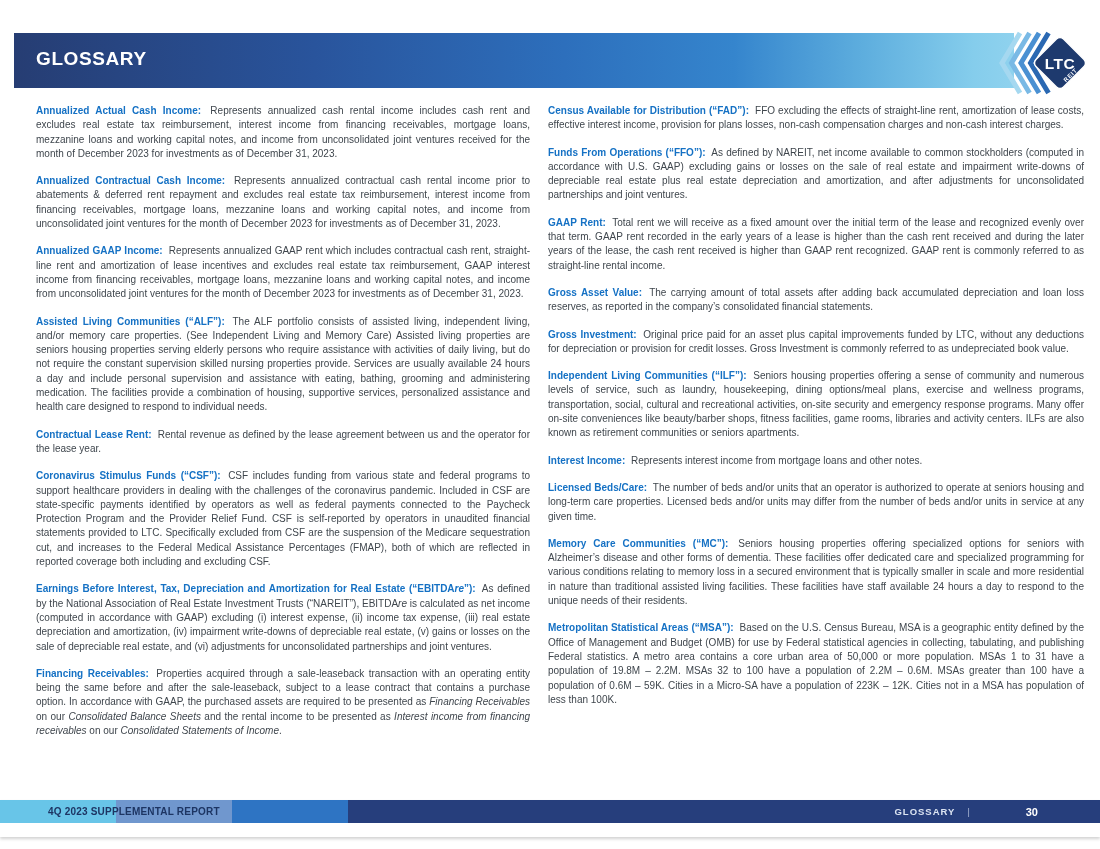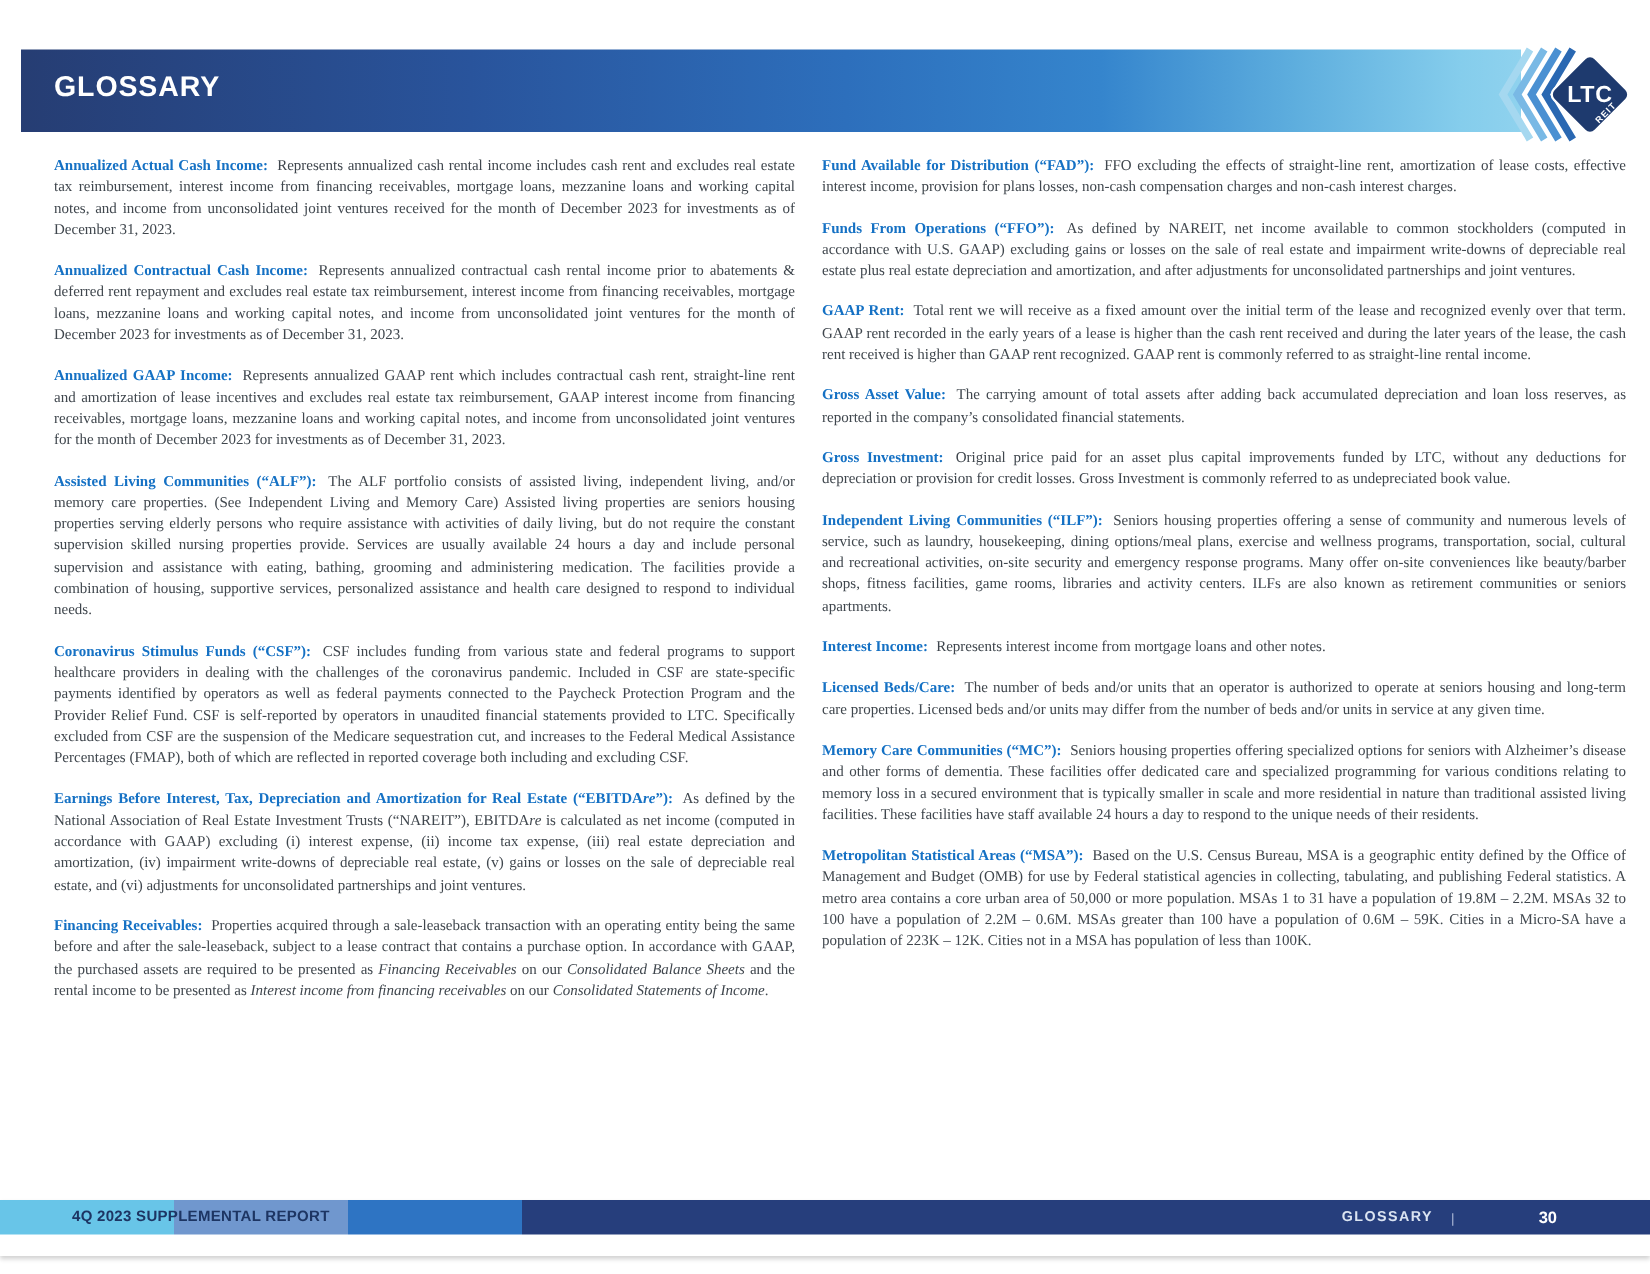--- a/index.html
+++ b/index.html
@@ -11,21 +11,21 @@
   .topbar{
     position:absolute;left:14px;top:33px;width:1000px;height:55px;
     background:linear-gradient(90deg,#263d73 0%,#29549c 30%,#2d6fbc 55%,#3585cd 72%,#5eaede 85%,#85cdec 96%,#8fd2ee 100%);
     display:flex;align-items:center;
   }
   .title{
     margin:0 0 3px 22px;color:#ffffff;font-size:19px;font-weight:bold;letter-spacing:.6px;
   }
   .logo{position:absolute;left:992px;top:28px;}
   
-  .col{position:absolute;top:104px;font-family:Liberation Serif, serif;}
+  .col{position:absolute;top:104px;}
   .col-left{left:36px;width:494px;}
   .col-right{left:548px;width:536px;}
   .entry{
     margin:0 0 13px 0;text-align:justify;font-size:10px;line-height:14.3px;color:#3f464d;
   }
   .entry:last-child{margin-bottom:0;}
   .term{font-weight:bold;color:#1571c4;margin-right:3px;}
   
   .footbar{
     position:absolute;left:0;top:800px;width:1100px;height:37px;
@@ -67,26 +67,27 @@
     <text x="68" y="35.5" text-anchor="middle" dominant-baseline="central" font-family="Liberation Sans, sans-serif" font-size="15.5" font-weight="bold" letter-spacing="0.5" fill="#ffffff">LTC</text>
     <text x="80" y="48.5" text-anchor="middle" transform="rotate(-45 80 48.5)" font-family="Liberation Sans, sans-serif" font-size="6" font-weight="bold" letter-spacing="0.8" fill="#ffffff">REIT</text>
   </svg>
 
   <main>
     <section class="col col-left">
         <p class="entry"><span class="term"><span>Annualized Actual Cash Income:</span></span><span class="def"><span> Represents annualized cash rental income includes cash rent and excludes real estate tax reimbursement, interest income from financing receivables, mortgage loans, mezzanine loans and working capital notes, and income from unconsolidated joint ventures received for the month of December 2023 for investments as of December 31, 2023.</span></span></p>
         <p class="entry"><span class="term"><span>Annualized Contractual Cash Income:</span></span><span class="def"><span> Represents annualized contractual cash rental income prior to abatements &amp; deferred rent repayment and excludes real estate tax reimbursement, interest income from financing receivables, mortgage loans, mezzanine loans and working capital notes, and income from unconsolidated joint ventures for the month of December 2023 for investments as of December 31, 2023.</span></span></p>
         <p class="entry"><span class="term"><span>Annualized GAAP Income:</span></span><span class="def"><span> Represents annualized GAAP rent which includes contractual cash rent, straight-line rent and amortization of lease incentives and excludes real estate tax reimbursement, GAAP interest income from financing receivables, mortgage loans, mezzanine loans and working capital notes, and income from unconsolidated joint ventures for the month of December 2023 for investments as of December 31, 2023.</span></span></p>
         <p class="entry"><span class="term"><span>Assisted Living Communities (“ALF”):</span></span><span class="def"><span> The ALF portfolio consists of assisted living, independent living, and/or memory care properties.  (See Independent Living and Memory Care)  Assisted living properties are seniors housing properties serving elderly persons who require assistance with activities of daily living, but do not require the constant supervision skilled nursing properties provide.  Services are usually available 24 hours a day and include personal supervision and assistance with eating, bathing, grooming and administering medication.  The facilities provide a combination of housing, supportive services, personalized assistance and health care designed to respond to individual needs.</span></span></p>
+        <p class="entry"><span class="term"><span>Contractual Lease Rent:</span></span><span class="def"><span> Rental revenue as defined by the lease agreement between us and the operator for the lease year.</span></span></p>
         <p class="entry"><span class="term"><span>Coronavirus Stimulus Funds (“CSF”):</span></span><span class="def"><span> CSF includes funding from various state and federal programs to support healthcare providers in dealing with the challenges of the coronavirus pandemic.  Included in CSF are state-specific payments identified by operators as well as federal payments connected to the Paycheck Protection Program and the Provider Relief Fund.  CSF is self-reported by operators in unaudited financial statements provided to LTC.  Specifically excluded from CSF are the suspension of the Medicare sequestration cut, and increases to the Federal Medical Assistance Percentages (FMAP), both of which are reflected in reported coverage both including and excluding CSF.</span></span></p>
         <p class="entry"><span class="term"><span>Earnings Before Interest, Tax, Depreciation and Amortization for Real Estate (“EBITDA</span><i>re</i><span>”):</span></span><span class="def"><span> As defined by the National Association of Real Estate Investment Trusts (“NAREIT”), EBITDA</span><i>re</i><span> is calculated as net income (computed in accordance with GAAP) excluding (i) interest expense, (ii) income tax expense, (iii) real estate depreciation and amortization, (iv) impairment write-downs of depreciable real estate, (v) gains or losses on the sale of depreciable real estate, and (vi) adjustments for unconsolidated partnerships and joint ventures.</span></span></p>
         <p class="entry"><span class="term"><span>Financing Receivables:</span></span><span class="def"><span> Properties acquired through a sale-leaseback transaction with an operating entity being the same before and after the sale-leaseback, subject to a lease contract that contains a purchase option. In accordance with GAAP, the purchased assets are required to be presented as </span><i>Financing Receivables</i><span> on our </span><i>Consolidated Balance Sheets</i><span> and the rental income to be presented as </span><i>Interest income from financing receivables</i><span> on our </span><i>Consolidated Statements of Income</i><span>.</span></span></p>
       </section>
     <section class="col col-right">
-        <p class="entry"><span class="term"><span>Fund Available for Distribution (“FAD”):</span></span><span class="def"><span> FFO excluding the effects of straight-line rent, amortization of lease costs, effective interest income, provision for plans losses, non-cash compensation charges and non-cash interest charges.</span></span></p>
+        <p class="entry"><span class="term"><span>Census Available for Distribution (“FAD”):</span></span><span class="def"><span> FFO excluding the effects of straight-line rent, amortization of lease costs, effective interest income, provision for plans losses, non-cash compensation charges and non-cash interest charges.</span></span></p>
         <p class="entry"><span class="term"><span>Funds From Operations (“FFO”):</span></span><span class="def"><span> As defined by NAREIT, net income available to common stockholders (computed in accordance with U.S. GAAP) excluding gains or losses on the sale of real estate and impairment write-downs of depreciable real estate plus real estate depreciation and amortization, and after adjustments for unconsolidated partnerships and joint ventures.</span></span></p>
         <p class="entry"><span class="term"><span>GAAP Rent:</span></span><span class="def"><span> Total rent we will receive as a fixed amount over the initial term of the lease and recognized evenly over that term.  GAAP rent recorded in the early years of a lease is higher than the cash rent received and during the later years of the lease, the cash rent received is higher than GAAP rent recognized.  GAAP rent is commonly referred to as straight-line rental income.</span></span></p>
         <p class="entry"><span class="term"><span>Gross Asset Value:</span></span><span class="def"><span> The carrying amount of total assets after adding back accumulated depreciation and loan loss reserves, as reported in the company’s consolidated financial statements.</span></span></p>
         <p class="entry"><span class="term"><span>Gross Investment:</span></span><span class="def"><span> Original price paid for an asset plus capital improvements funded by LTC, without any deductions for depreciation or provision for credit losses. Gross Investment is commonly referred to as undepreciated book value.</span></span></p>
         <p class="entry"><span class="term"><span>Independent Living Communities (“ILF”):</span></span><span class="def"><span> Seniors housing properties offering a sense of community and numerous levels of service, such as laundry, housekeeping, dining options/meal plans, exercise and wellness programs, transportation, social, cultural and recreational activities, on-site security and emergency response programs.  Many offer on-site conveniences like beauty/barber shops, fitness facilities, game rooms, libraries and activity centers.  ILFs are also known as retirement communities or seniors apartments.</span></span></p>
         <p class="entry"><span class="term"><span>Interest Income:</span></span><span class="def"><span> Represents interest income from mortgage loans and other notes.</span></span></p>
         <p class="entry"><span class="term"><span>Licensed Beds/Care:</span></span><span class="def"><span> The number of beds and/or units that an operator is authorized to operate at seniors housing and long-term care properties.  Licensed beds and/or units may differ from the number of beds and/or units in service at any given time.</span></span></p>
         <p class="entry"><span class="term"><span>Memory Care Communities (“MC”):</span></span><span class="def"><span> Seniors housing properties offering specialized options for seniors with Alzheimer’s disease and other forms of dementia.  These facilities offer dedicated care and specialized programming for various conditions relating to memory loss in a secured environment that is typically smaller in scale and more residential in nature than traditional assisted living facilities.  These facilities have staff available 24 hours a day to respond to the unique needs of their residents.</span></span></p>
         <p class="entry"><span class="term"><span>Metropolitan Statistical Areas (“MSA”):</span></span><span class="def"><span> Based on the U.S. Census Bureau, MSA is a geographic entity defined by the Office of Management and Budget (OMB) for use by Federal statistical agencies in collecting, tabulating, and publishing Federal statistics.  A metro area contains a core urban area of 50,000 or more population. MSAs 1 to 31 have a population of 19.8M – 2.2M. MSAs 32 to 100 have a population of 2.2M – 0.6M. MSAs greater than 100 have a population of 0.6M – 59K. Cities in a Micro-SA have a population of 223K – 12K.  Cities not in a MSA has population of less than 100K.</span></span></p>
       </section>

